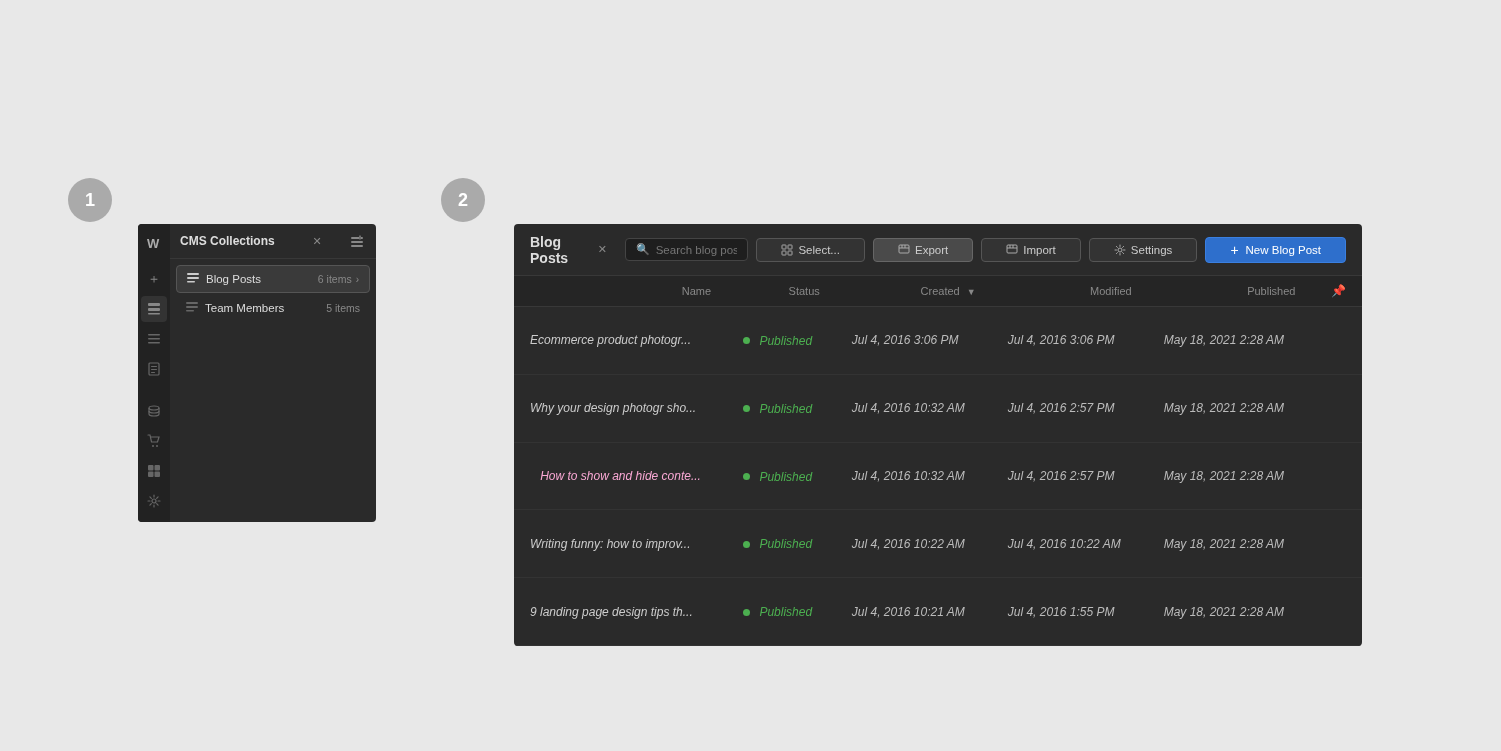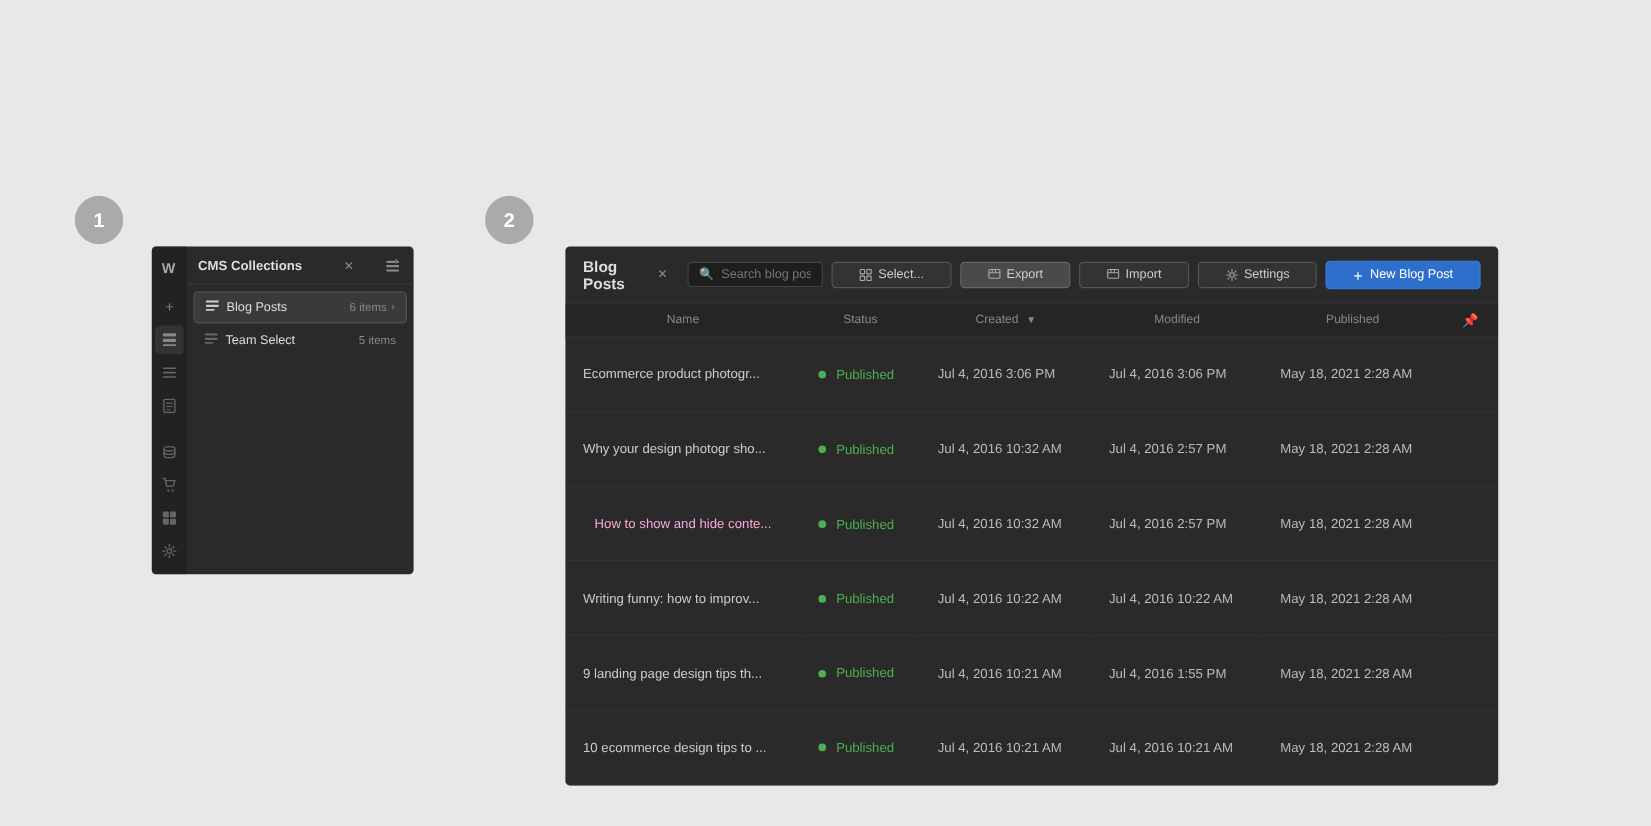--- a/index.html
+++ b/index.html
@@ -254,21 +254,21 @@
       border-collapse: collapse;
     }
 
     .data-table thead tr {
       background: #252525;
       border-bottom: 1px solid #383838;
     }
 
     .data-table thead th {
       padding: 8px 16px;
-      text-align: center;
+      text-align: right;
       color: #888;
       font-size: 11px;
       font-weight: 500;
       white-space: nowrap;
     }
 
     .data-table thead th.sortable {
       cursor: pointer;
     }
 
@@ -282,20 +282,21 @@
       border-bottom: 1px solid #333;
     }
 
     .data-table tbody td {
       padding: 26px 16px;
       color: #bbb;
       font-size: 12px;
       white-space: nowrap;
       overflow: hidden;
       text-overflow: ellipsis;
+      font-style: italic;
     }
 
     .status-dot {
       display: inline-block;
       width: 7px;
       height: 7px;
       border-radius: 50%;
       margin-right: 6px;
       vertical-align: middle;
     }
@@ -415,21 +416,21 @@
       <span class="col-arrow">›</span>
     </div>
         <div class="collection-item">
       <span class="col-icon">
         <svg width="12" height="10" viewBox="0 0 12 10" fill="none">
           <rect x="0" y="0" width="12" height="2" rx="1" fill="#666"></rect>
           <rect x="0" y="4" width="12" height="2" rx="1" fill="#666"></rect>
           <rect x="0" y="8" width="8" height="1.5" rx="0.75" fill="#666"></rect>
         </svg>
       </span>
-      <span class="col-name">Team Select</span>
+      <span class="col-name">Team Members</span>
       <span class="col-count">5 items</span>
 
     </div>
       </div>
   </div>
 </div>
 
 <div class="panel2">
 
   <div class="table-toolbar">
@@ -560,26 +561,15 @@
       <td style="color:#ccc;">9 landing page design tips th...</td>
       <td>
         <span class="status-dot published"></span>
         <span class="status-text">Published</span>
       </td>
       <td>Jul 4, 2016 10:21 AM</td>
       <td>Jul 4, 2016 1:55 PM</td>
       <td>May 18, 2021 2:28 AM</td>
       <td></td>
     </tr>
-        <tr>
-      <td style="color:#ccc;">10 ecommerce design tips to ...</td>
-      <td>
-        <span class="status-dot published"></span>
-        <span class="status-text">Published</span>
-      </td>
-      <td>Jul 4, 2016 10:21 AM</td>
-      <td>Jul 4, 2016 10:21 AM</td>
-      <td>May 18, 2021 2:28 AM</td>
-      <td></td>
-    </tr>
       </tbody>
   </table>
 </div>
 
 </body></html>

